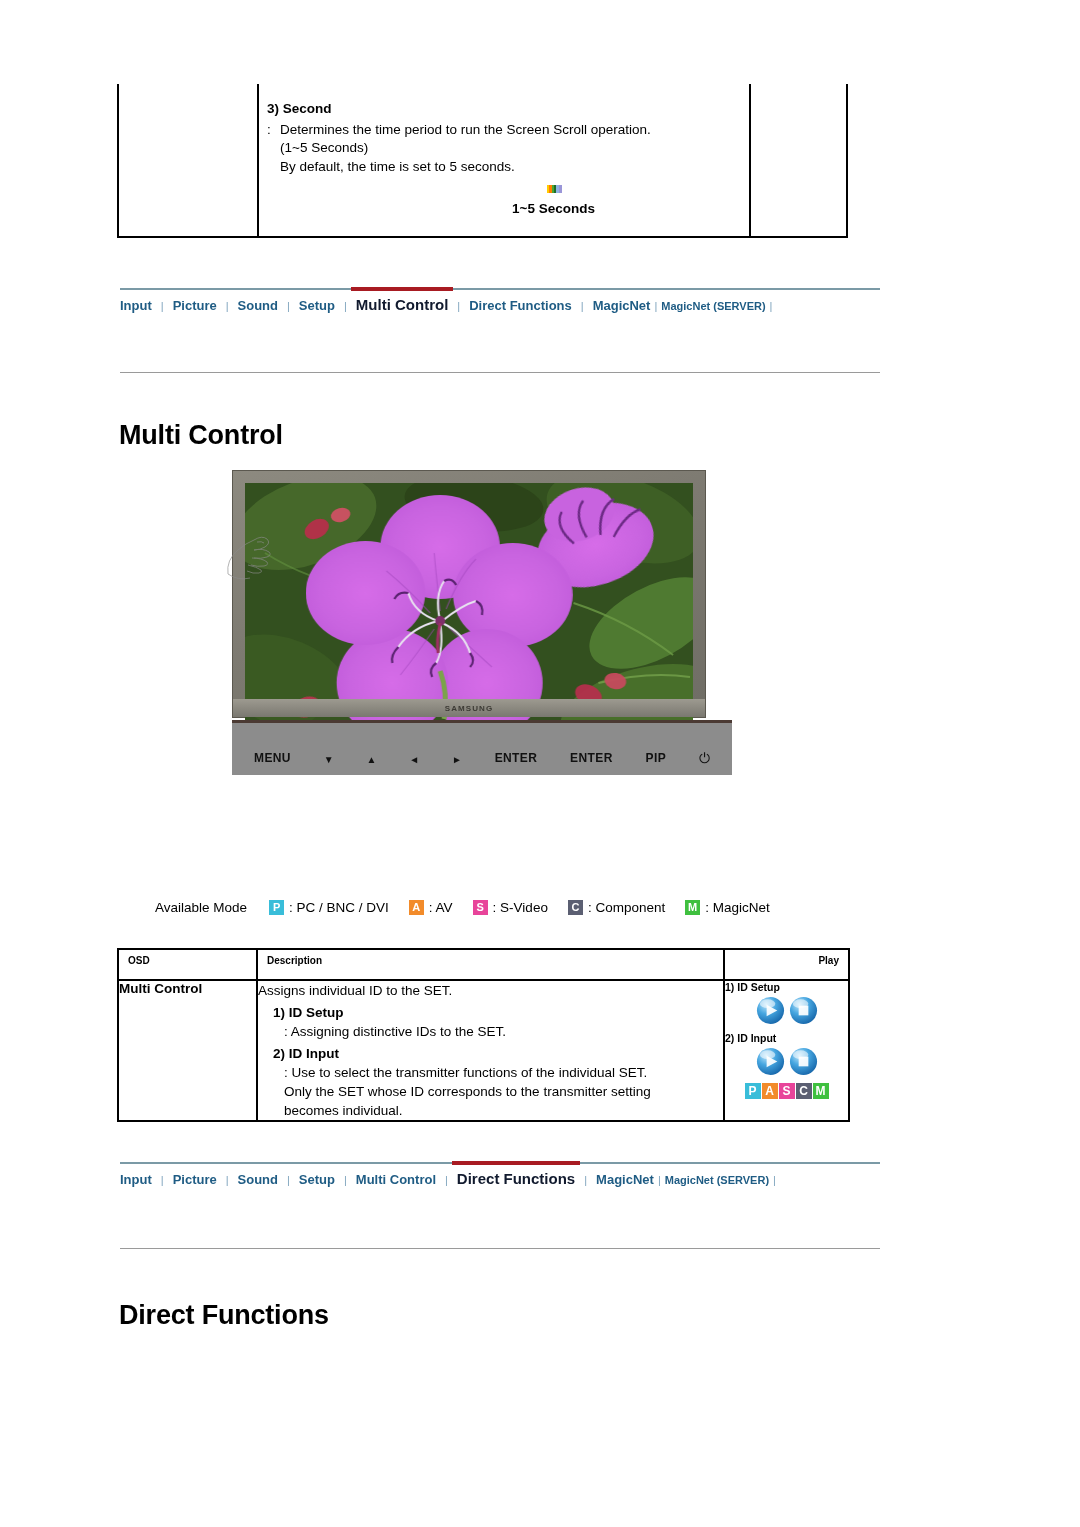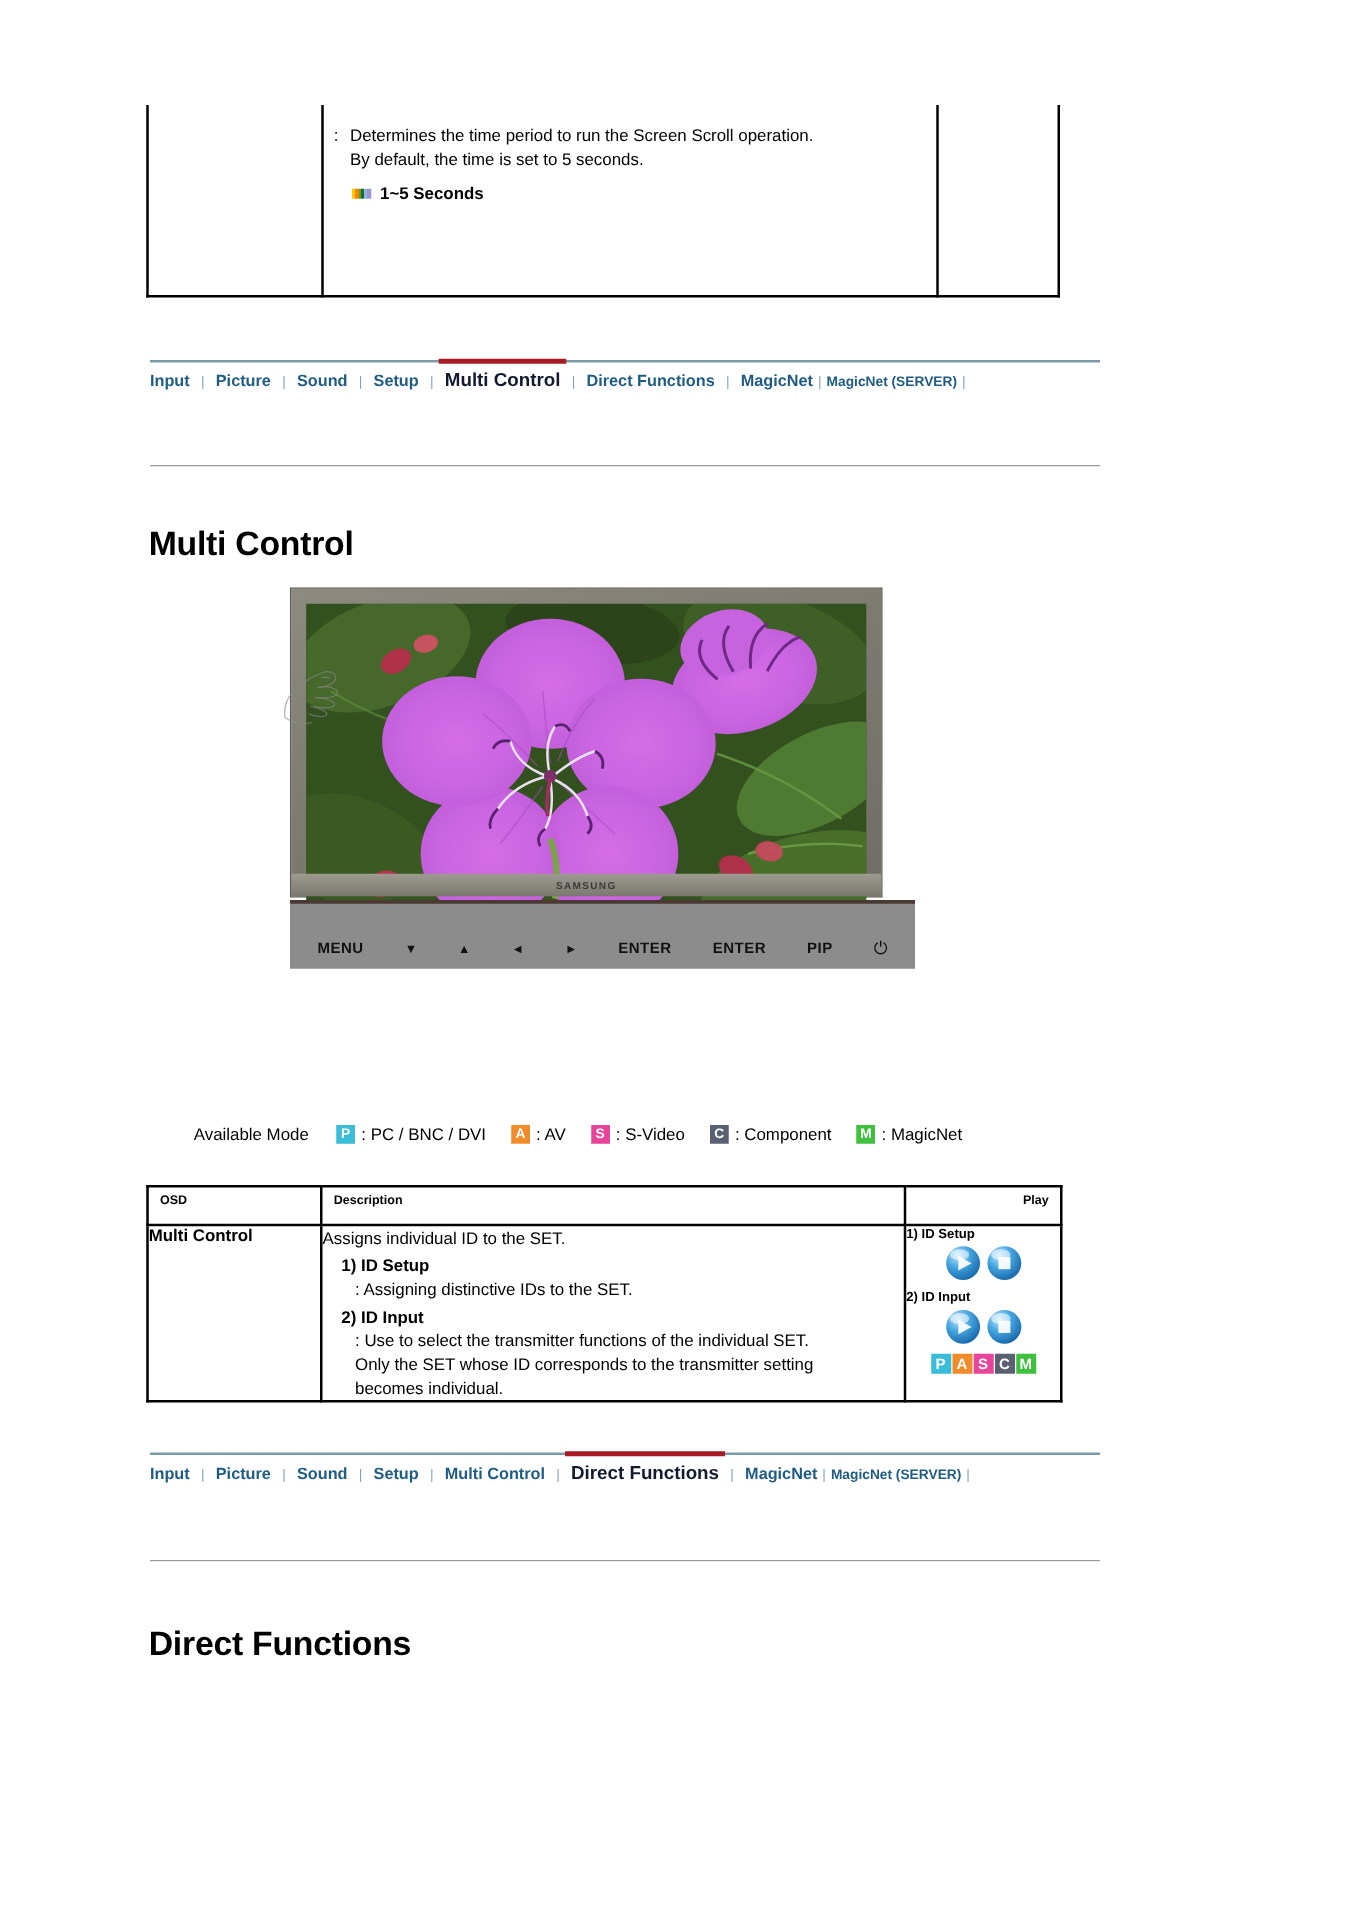--- a/index.html
+++ b/index.html
@@ -60,20 +60,21 @@
   .colon-row .colon { width: 6px; flex: none; }
   .indent-line { padding-left: 13px; }
   .note-line {
     margin-top: 9px;
     padding-left: 13px;
     display: flex;
     align-items: center;
     gap: 7px;
     font-weight: bold;
     font-size: 13.5px;
+    flex-direction: column;
   }
 
   
   .colorchip {
     display: inline-block;
     width: 17px;
     height: 8px;
     flex: none;
     background: linear-gradient(to right,
         #ffffff 0%, #ffffff 10%,
@@ -340,24 +341,26 @@
 <body>
 
 <div id="top-table">
   <div class="col-rule" style="left:0;"></div>
   <div class="col-rule" style="left:140px;"></div>
   <div class="col-rule" style="left:632px;"></div>
   <div class="col-rule" style="left:729px;"></div>
   <div class="bottom-rule"></div>
 
   <div class="cell-body">
+    <div class="bold-title">3) Second</div>
     <div class="colon-row">
       <span class="colon">:</span>
       <span>Determines the time period to run the Screen Scroll operation.</span>
     </div>
+    <div class="indent-line">(1~5 Seconds)</div>
     <div class="indent-line">By default, the time is set to 5 seconds.</div>
     <div class="note-line">
       <span class="colorchip"></span>
       <span>1~5 Seconds</span>
     </div>
   </div>
 </div>
 
 <div class="navbar" id="navbar-1" style="top:288px;">
   <div class="nav-toprule"></div>

